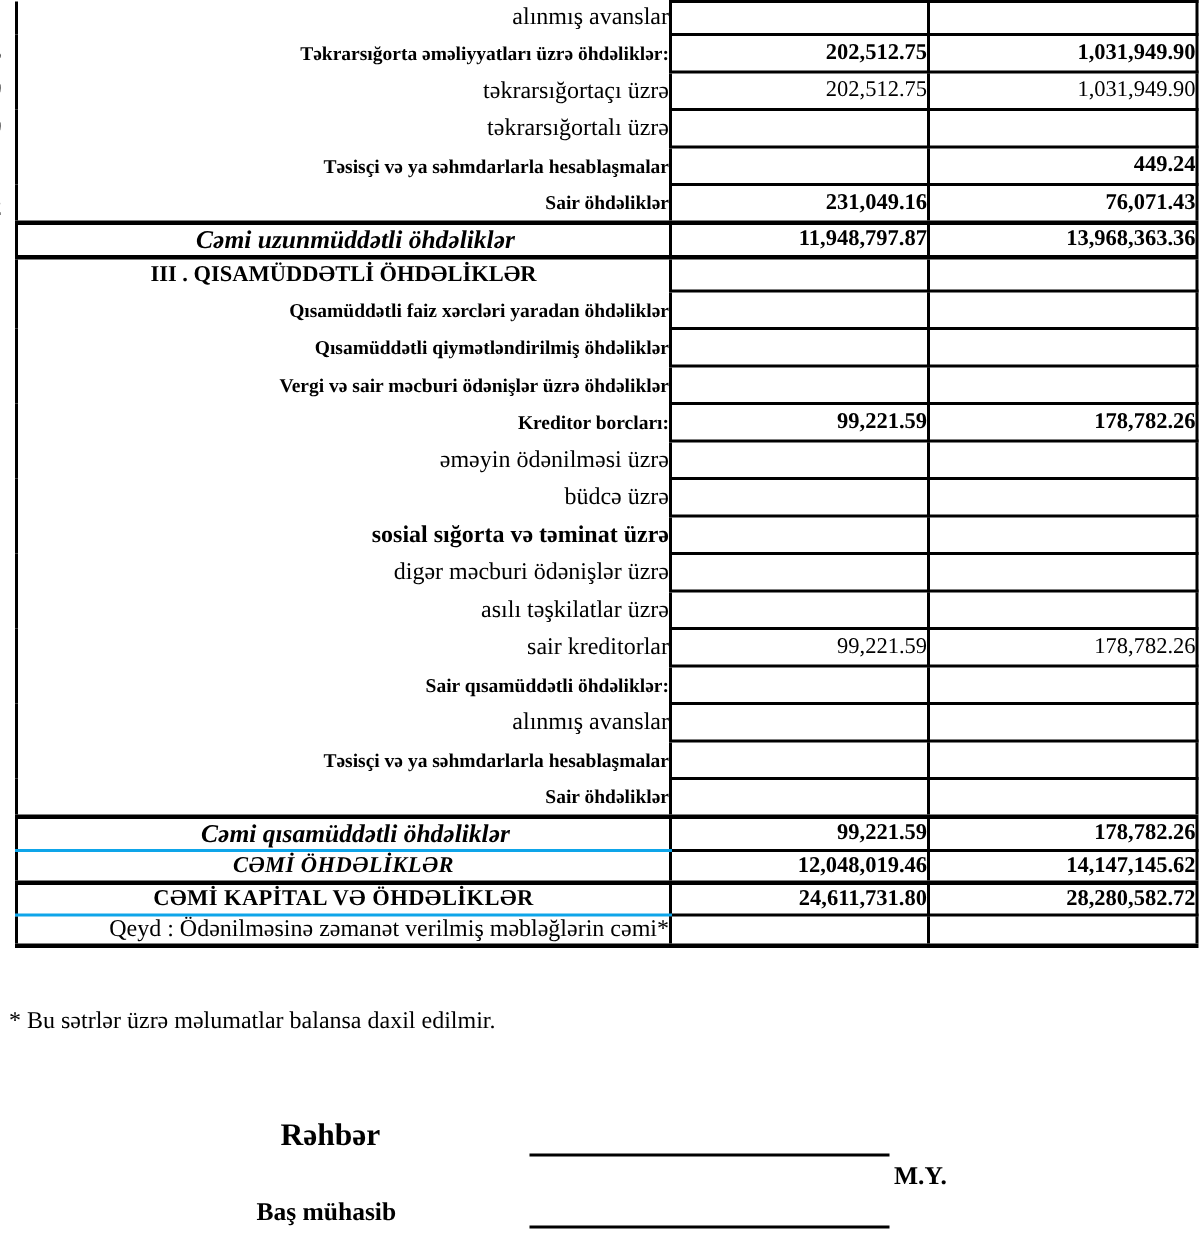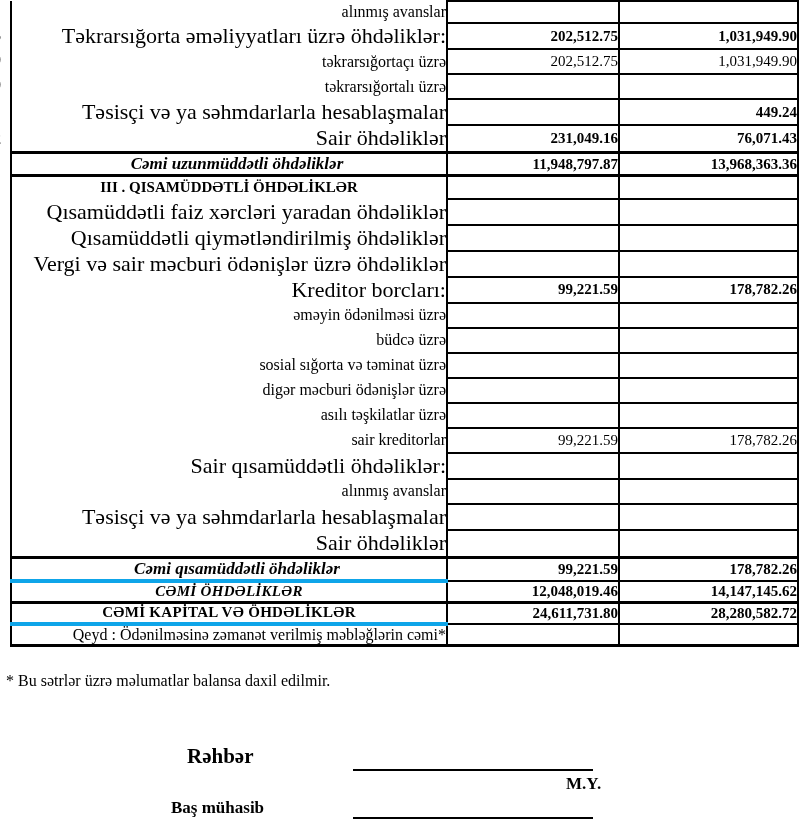--- a/index.html
+++ b/index.html
@@ -15,56 +15,56 @@
     position: absolute; left: 10px; top: 0;
     width: 787px;
     border-collapse: collapse; table-layout: fixed;
   }
   table.bal td { padding: 0; vertical-align: middle; overflow: hidden; white-space: nowrap; }
 
   td.lab {
     border-left: 2px solid #000; border-right: 2px solid #000;
     font-size: 16px; padding-left: 72px; text-align: right;
   }
-  td.lab.b       { font-weight: normal; padding-left: 3px; font-size: 22px; }
+  td.lab.b       { font-weight: bold; padding-left: 3px; font-size: 13px; }
   td.lab.section { font-weight: bold; padding-left: 0; text-align: center; font-size: 15px; }
   td.lab.toti    { font-weight: bold; font-style: italic; padding-left: 16px; text-align: center; font-size: 17px; }
   td.lab.totci   { font-weight: bold; font-style: italic; padding-left: 0; text-align: center; font-size: 15px; letter-spacing: .3px; }
   td.lab.totc    { font-weight: bold; padding-left: 0; text-align: center; font-size: 15px; letter-spacing: .3px; }
   td.lab.note    { padding-left: 3px; font-size: 16px; }
 
   td.num {
     border: 2px solid #000;
     text-align: right; padding-right: 5px;
     font-size: 15px;
   }
   td.num.nb { font-weight: bold; font-size: 15px; }
 
   tr.sep-top td { border-top: 3px solid #000; }
   tr.sep-bot td { border-bottom: 3px solid #000; }
-  tr.lb td.lab  { border-bottom: 4px solid #0ea5e9; margin-top: 25px; }
+  tr.lb td.lab  { border-bottom: 2px solid #0ea5e9; margin-top: 25px; }
   tr.first td.lab { border-top: none; }
   tr.first td.num { border-top: 2px solid #000; }
 
   
   .frag-strip { position: absolute; left: 0; top: 0; width: 7px; height: 668px; overflow: hidden; }
   .frag-strip span {
     position: absolute; left: -7px; width: 16px;
     font-weight: bold; font-size: 16px; line-height: 16px;
   }
 
   
   .footnote { position: absolute; left: 6px; top: 672px; font-size: 16px; }
 
   
   .sig-label-1 { position: absolute; left: 187px; top: 744px; font-size: 21px; font-weight: bold; }
   .sig-label-2 { position: absolute; left: 171px; top: 798px; font-size: 17px; font-weight: bold; }
   .sig-line-1  { position: absolute; left: 353px; top: 769px; width: 240px; height: 2px; background: #000; }
   .sig-line-2  { position: absolute; left: 353px; top: 817px; width: 240px; height: 2px; background: #000; }
-  .seal        { position: absolute; left: 566px; top: 774px; font-size: 17px; font-weight: bold; }
+  .seal        { position: absolute; left: 596px; top: 774px; font-size: 17px; font-weight: bold; }
 </style>
 </head>
 <body>
 
 <div class="sheet">
 
   <div class="frag-strip">
       <span style="top: 5px;">-</span>
       <span style="top: 28px;">3</span>
       <span style="top: 52px;">0</span>
@@ -142,21 +142,21 @@
         <tr class="" style="height: 25px;">
           <td class="lab">əməyin ödənilməsi üzrə</td>
           <td class="num"></td>
           <td class="num"></td>
         </tr>
         <tr class="" style="height: 25px;">
           <td class="lab">büdcə üzrə</td>
           <td class="num"></td>
           <td class="num"></td>
         </tr>
-        <tr class="" style="height: 25px;">
+        <tr class="" style="height: 25px; font-weight: bold;">
           <td class="lab">sosial sığorta və təminat üzrə</td>
           <td class="num"></td>
           <td class="num"></td>
         </tr>
         <tr class="" style="height: 25px;">
           <td class="lab">digər məcburi ödənişlər üzrə</td>
           <td class="num"></td>
           <td class="num"></td>
         </tr>
         <tr class="" style="height: 25px;">

